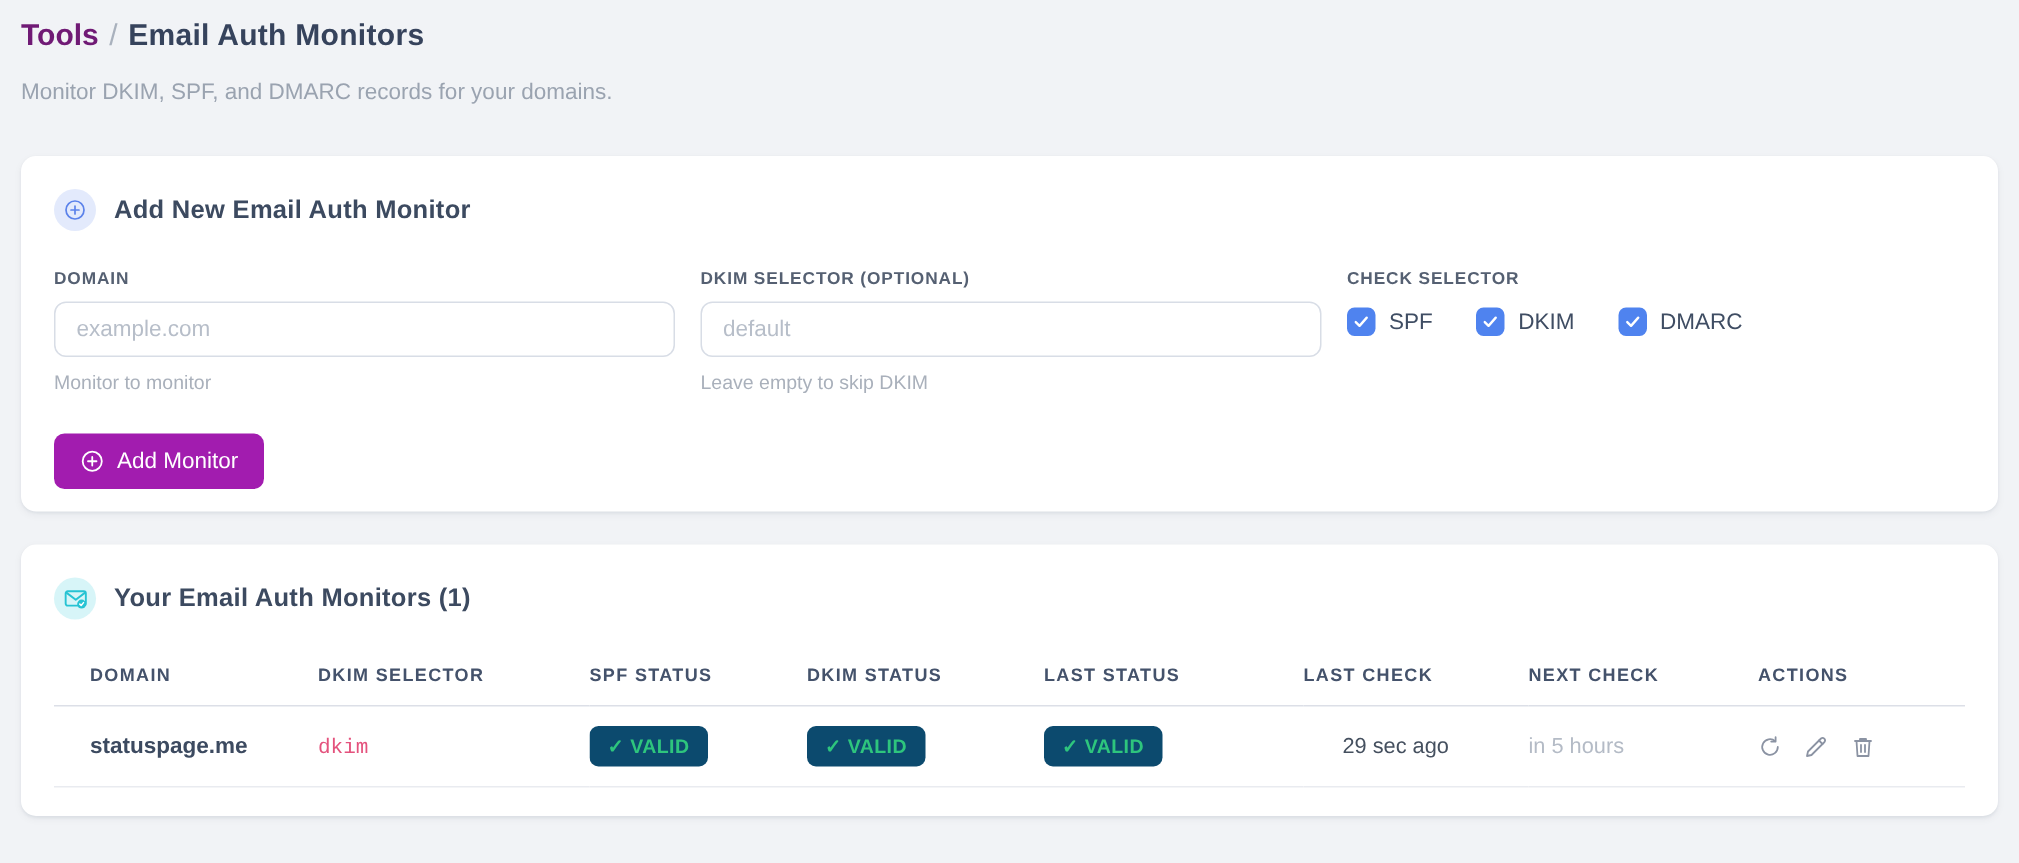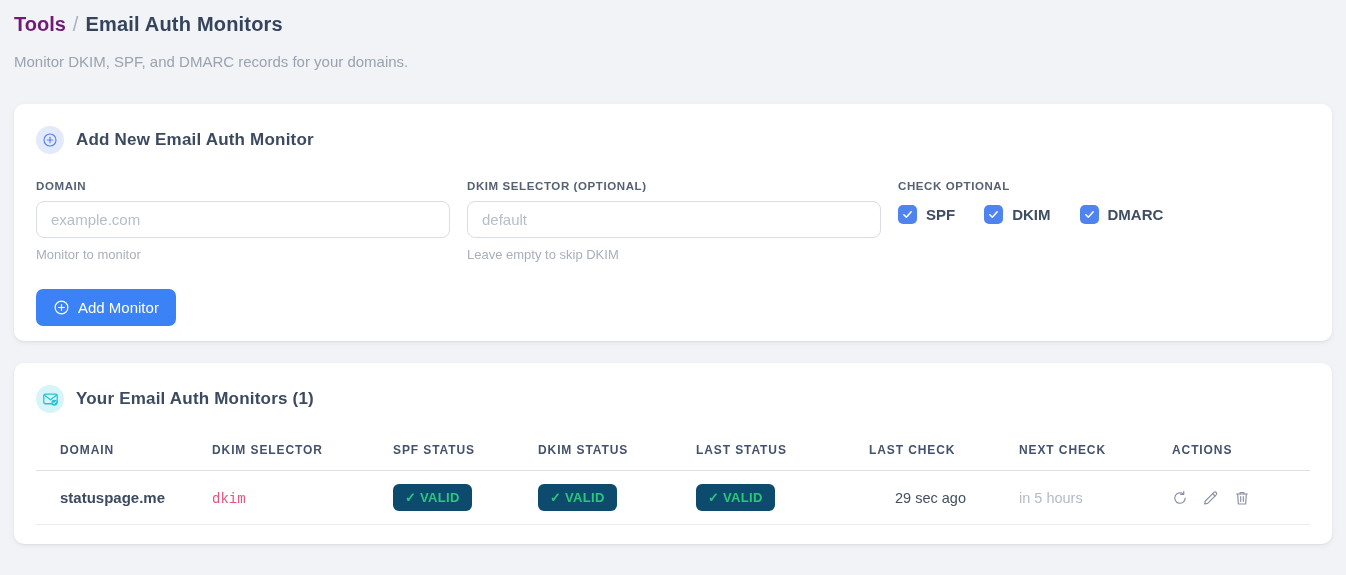--- a/index.html
+++ b/index.html
@@ -51,31 +51,31 @@
     border: 1px solid #d8dde6; border-radius: 8px;
     padding: 0 14px; font-size: 15px; color: #3c4a60;
     font-family: "Liberation Sans", sans-serif;
     background: #fff; outline: none;
   }
   .text-input::placeholder { color: #b7bec9; }
   .hint { margin-top: 9px; font-size: 13px; color: #a9b0bb; }
 
   .checks { width: auto; margin-right: 0; }
   .checkbox-row { display: flex; align-items: center; margin-top: 13px; }
-  .check-item { display: flex; align-items: center; margin-right: 29px; cursor: pointer; font-weight: bold; }
+  .check-item { display: flex; align-items: center; margin-right: 29px; cursor: pointer; }
   .checkbox {
     width: 19px; height: 19px; border-radius: 5px;
     background: #4f83ef; display: flex; align-items: center; justify-content: center;
   }
   .check-label { font-size: 15px; color: #3f4d63; margin-left: 9px; }
 
   .add-btn {
     margin-top: 27px;
     display: inline-flex; align-items: center; gap: 8px;
-    background: #3b82f6; color: #ffffff;
+    background: #a21caf; color: #ffffff;
     border: none; border-radius: 7px;
     height: 37px; padding: 0 17px;
     font-size: 15px; font-family: "Liberation Sans", sans-serif;
     cursor: pointer;
   }
 
   
   .monitor-table { width: 100%; border-collapse: collapse; table-layout: fixed; margin-top: 22px; }
   .monitor-table th {
     text-align: left; font-size: 12px; font-weight: 700; color: #44526b;
@@ -146,21 +146,21 @@
         <div class="hint">Monitor to monitor</div>
       </div>
 
       <div class="field">
         <label class="field-label">DKIM SELECTOR (OPTIONAL)</label>
         <input class="text-input" type="text" placeholder="default" style="">
         <div class="hint">Leave empty to skip DKIM</div>
       </div>
 
       <div class="field checks">
-        <label class="group-label">CHECK OPTIONAL</label>
+        <label class="group-label">CHECK SELECTOR</label>
         <div class="checkbox-row">
           <span class="check-item">
             <span class="checkbox">
               <svg width="11" height="11" viewBox="0 0 24 24" fill="none" stroke="#ffffff" stroke-width="3.4" stroke-linecap="round" stroke-linejoin="round">
                   <polyline points="4 12.5 9.5 18 20 6"></polyline>
                 </svg>
             </span>
             <span class="check-label">SPF</span>
           </span>
           <span class="check-item">

